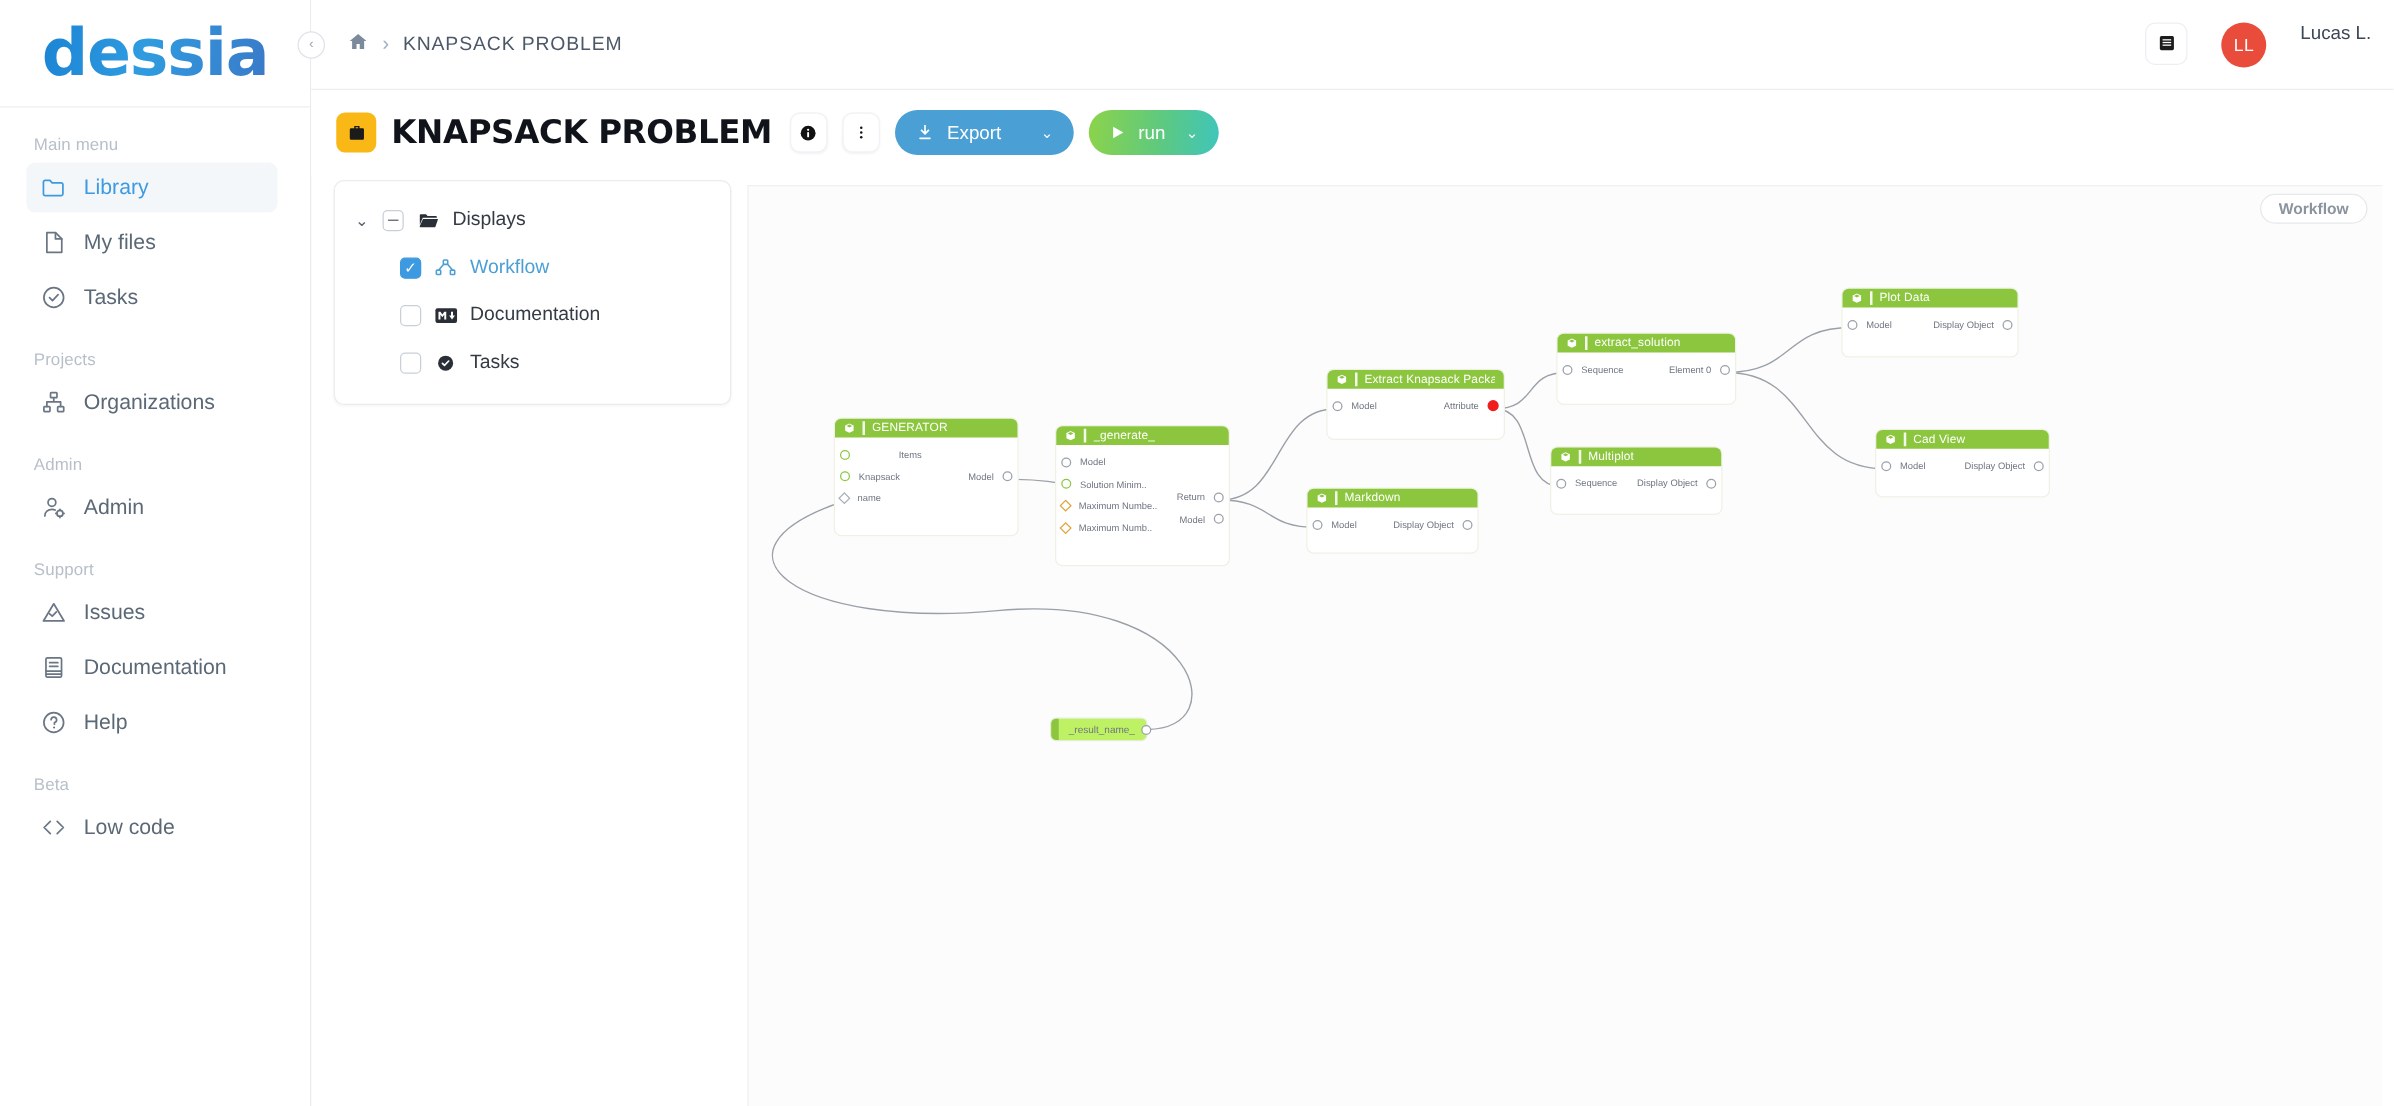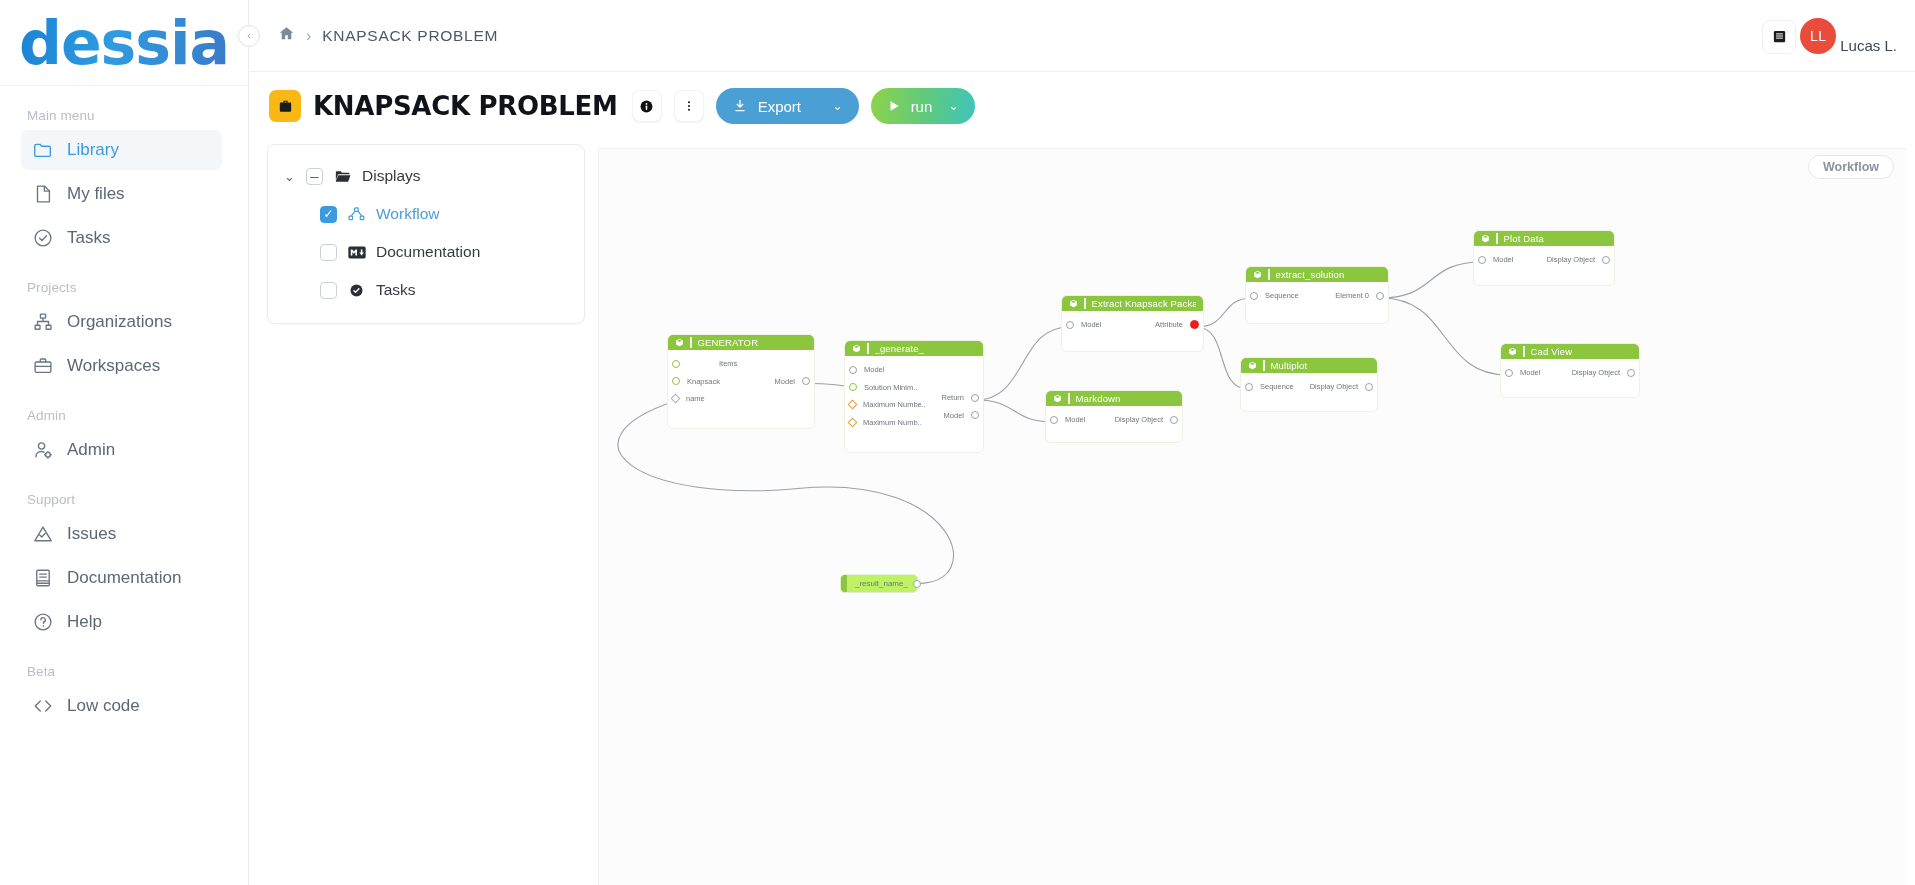--- a/index.html
+++ b/index.html
@@ -19,21 +19,21 @@
     border-right: 1px solid #e9ecef;
     flex-shrink: 0;
     position: relative;
   }
   .logo-area {
     height: 86px;
     display: flex; align-items: center; justify-content: center;
     border-bottom: 1px solid #eef0f2;
   }
   .logo-text {
-    font-size: 60px;
+    font-size: 52px;
     font-weight: 700;
     letter-spacing: -1px;
     background: linear-gradient(100deg, #1b83d4 0%, #2f9ce0 45%, #3a79c8 100%);
     -webkit-background-clip: text;
     background-clip: text;
     color: transparent;
     font-family: "DejaVu Sans", sans-serif;
   }
   .nav-section-label {
     font-size: 13.5px;
@@ -78,21 +78,21 @@
     margin-left: -11px;
     cursor: pointer; flex-shrink: 0;
     color: #9aa4b0; font-size: 11px; line-height: 1;
   }
   .breadcrumb { display:flex; align-items:center; gap: 11px; margin-left: 18px; }
   .bc-home svg { fill: #7c8b9c; }
   .bc-sep { color: #9fb0c2; font-size: 16px; font-weight: 300; }
   .bc-title {
     font-size: 15.5px; color: #4c5867; letter-spacing: 0.7px; font-weight: 500;
   }
-  .topbar-right { margin-left: auto; display: flex; align-items: flex-end; gap: 4px; }
+  .topbar-right { margin-left: auto; display: flex; align-items: flex-start; gap: 27px; }
   .book-btn {
     width: 34px; height: 34px; border-radius: 8px;
     border: 1px solid #eceff2; background: #fff;
     display: flex; align-items: center; justify-content: center;
     cursor: pointer;
   }
   .avatar {
     width: 36px; height: 36px; border-radius: 50%;
     background: #ea4c3b; color: #fff;
     display:flex; align-items:center; justify-content:center;
@@ -301,29 +301,20 @@
       <div class="nav-item">
         <span class="nav-ico">
           <svg width="22" height="22" viewBox="0 0 24 24" stroke-linecap="round" stroke-linejoin="round">
             <rect x="9.2" y="3.4" width="5.6" height="4.4" rx=".6"></rect>
             <rect x="3.4" y="15.6" width="5.3" height="4.3" rx=".6"></rect>
             <rect x="15.4" y="15.6" width="5.3" height="4.3" rx=".6"></rect>
             <path d="M12 7.9v3.6M6 15.5v-4h12v4"></path>
           </svg>
         </span>
         <span>Organizations</span>
-      </div>
-      <div class="nav-item">
-        <span class="nav-ico">
-          <svg width="22" height="22" viewBox="0 0 24 24" stroke-linecap="round" stroke-linejoin="round">
-            <rect x="3.4" y="7.6" width="17.2" height="11.3" rx="1.4"></rect>
-            <path d="M9 7.5V5.4a1 1 0 0 1 1-1h4a1 1 0 0 1 1 1v2.1M3.6 12.4h16.8"></path>
-          </svg>
-        </span>
-        <span>Workspaces</span>
       </div>
       <div class="nav-section-label">Admin</div>
       <div class="nav-item">
         <span class="nav-ico">
           <svg width="22" height="22" viewBox="0 0 24 24" stroke-linecap="round" stroke-linejoin="round">
             <circle cx="10.4" cy="7.6" r="3.4"></circle>
             <path d="M4.2 19.4c0-3.7 2.8-5.8 6.2-5.8 1 0 2 .2 2.8.6"></path>
             <circle cx="17.4" cy="17.2" r="2.6"></circle>
             <path d="M17.4 13.6v1M17.4 19.8v1M13.8 17.2h1M20 17.2h1"></path>
           </svg>

